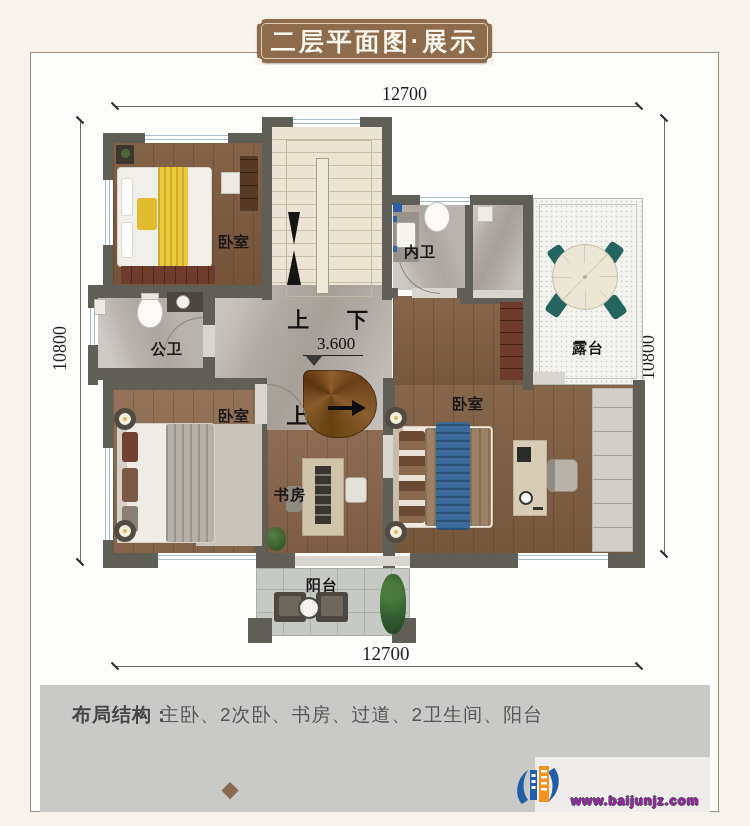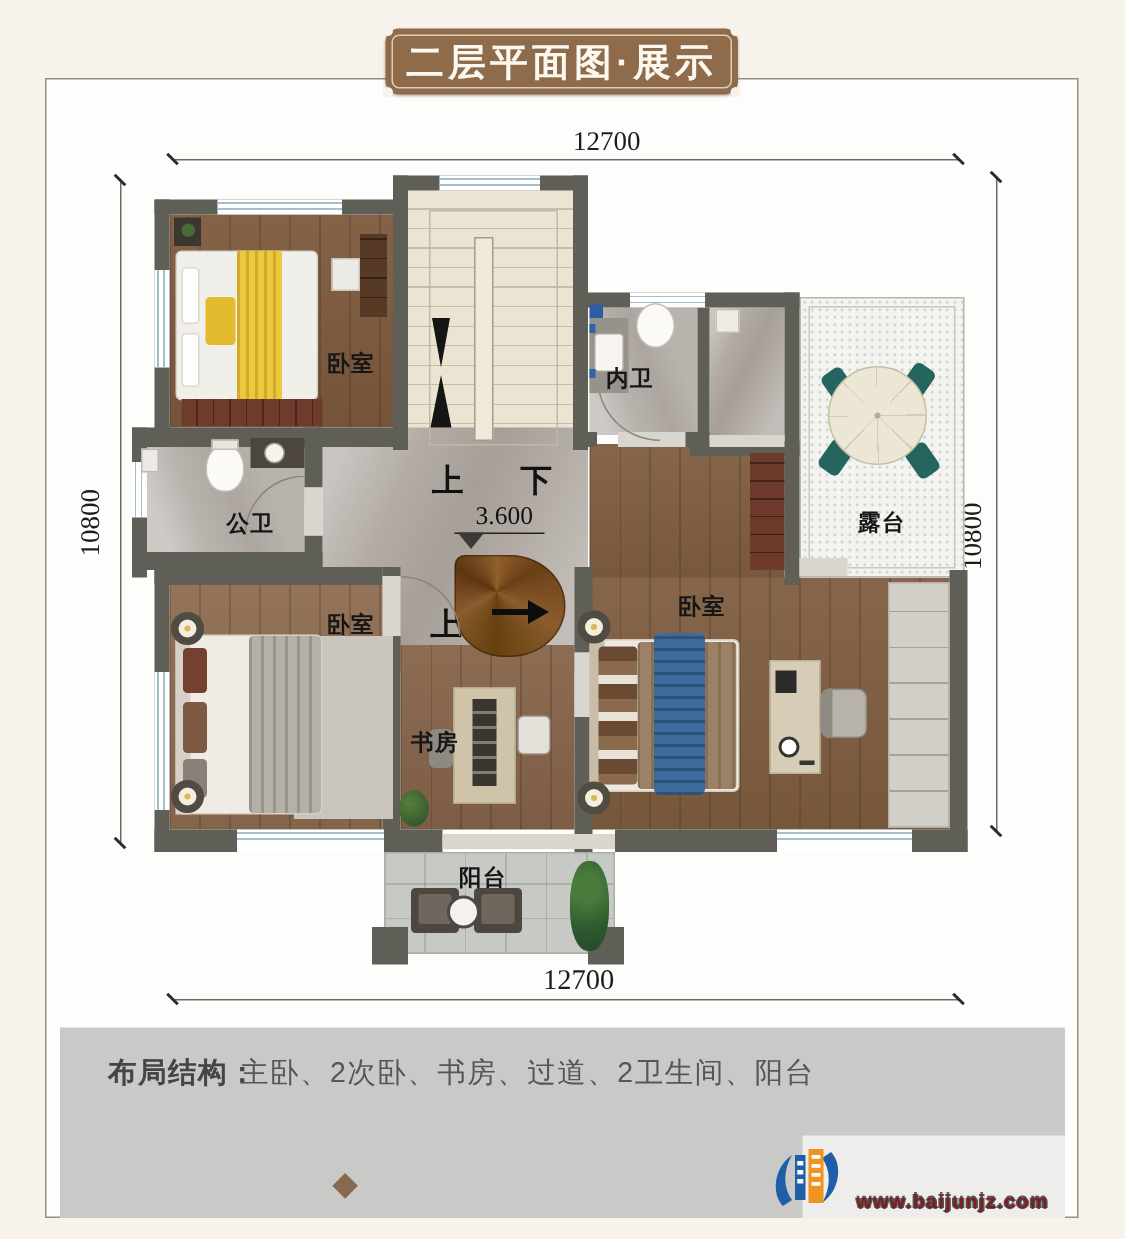--- a/index.html
+++ b/index.html
@@ -40,21 +40,21 @@
   .arc{border:1px solid #8b857b;background:transparent;}
   .lamp{border-radius:50%;background:#f4eedd;border:5px solid #504b43;}
   .lamp::after{content:"";position:absolute;left:4px;top:4px;width:4px;height:4px;border-radius:50%;background:#dcb75a;}
   .furn{box-sizing:border-box;}
   
   .panel{background:#c9c9c7;}
   .layout-label{font-size:19px;font-weight:bold;color:#454545;letter-spacing:1px;}
   .layout-text{font-size:19px;color:#565656;letter-spacing:1px;text-align:right;}
   .area-text{font-size:21px;font-weight:bold;color:#8a6a4e;letter-spacing:1px;}
   .logo-name{font-size:26px;font-weight:bold;color:#34353b;letter-spacing:3px;}
-  .logo-url{font-size:13px;font-weight:bold;color:#7f1d1d;letter-spacing:1px;
+  .logo-url{font-size:13px;font-weight:bold;color:#a21caf;letter-spacing:1px;
         text-shadow:-1px 0 #55565c,1px 0 #55565c,0 -1px #55565c,0 1px #55565c;}
   .tri-down{width:0;height:0;border-left:6px solid transparent;border-right:6px solid transparent;border-top:33px solid #151515;}
   .tri-up{width:0;height:0;border-left:7px solid transparent;border-right:7px solid transparent;border-bottom:35px solid #151515;}
 </style>
 </head>
 <body>
 
 <div id="page">
 
   <div class="abs frame" style="left:30px;top:52px;width:689px;height:760px;"></div>

